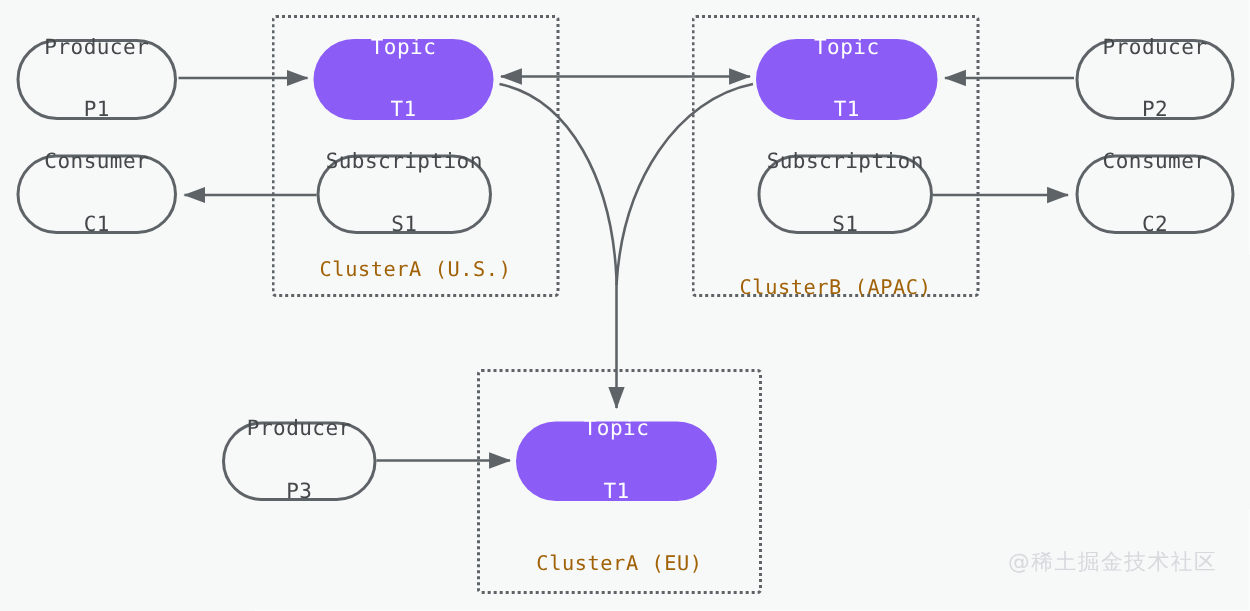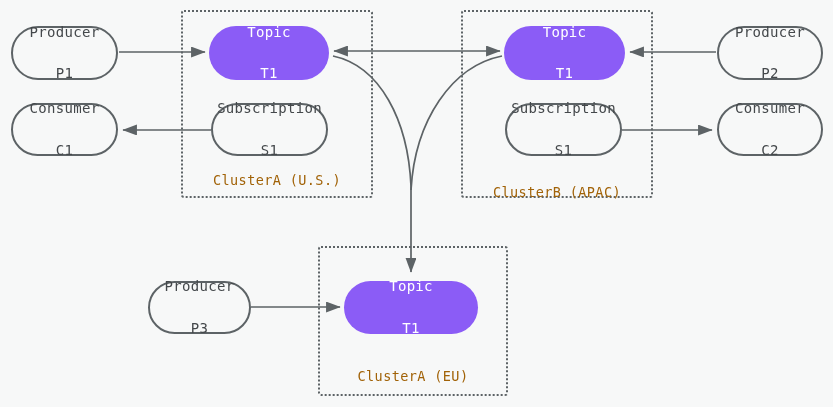--- a/index.html
+++ b/index.html
@@ -166,14 +166,15 @@
   <div class="node plain" style="left:717px; top:103px; width:106px; height:53px;">
     <span class="l1">Consumer</span>
     <span class="l2">C2</span>
   </div>
 
   <div class="node plain" style="left:148px; top:281px; width:103px; height:53px;">
     <span class="l1">Producer</span>
     <span class="l2">P3</span>
   </div>
 
+  <div class="watermark" style="left:672px; top:365px;">@稀土掘金技术社区</div>
 
 </div>
 
 </body></html>

